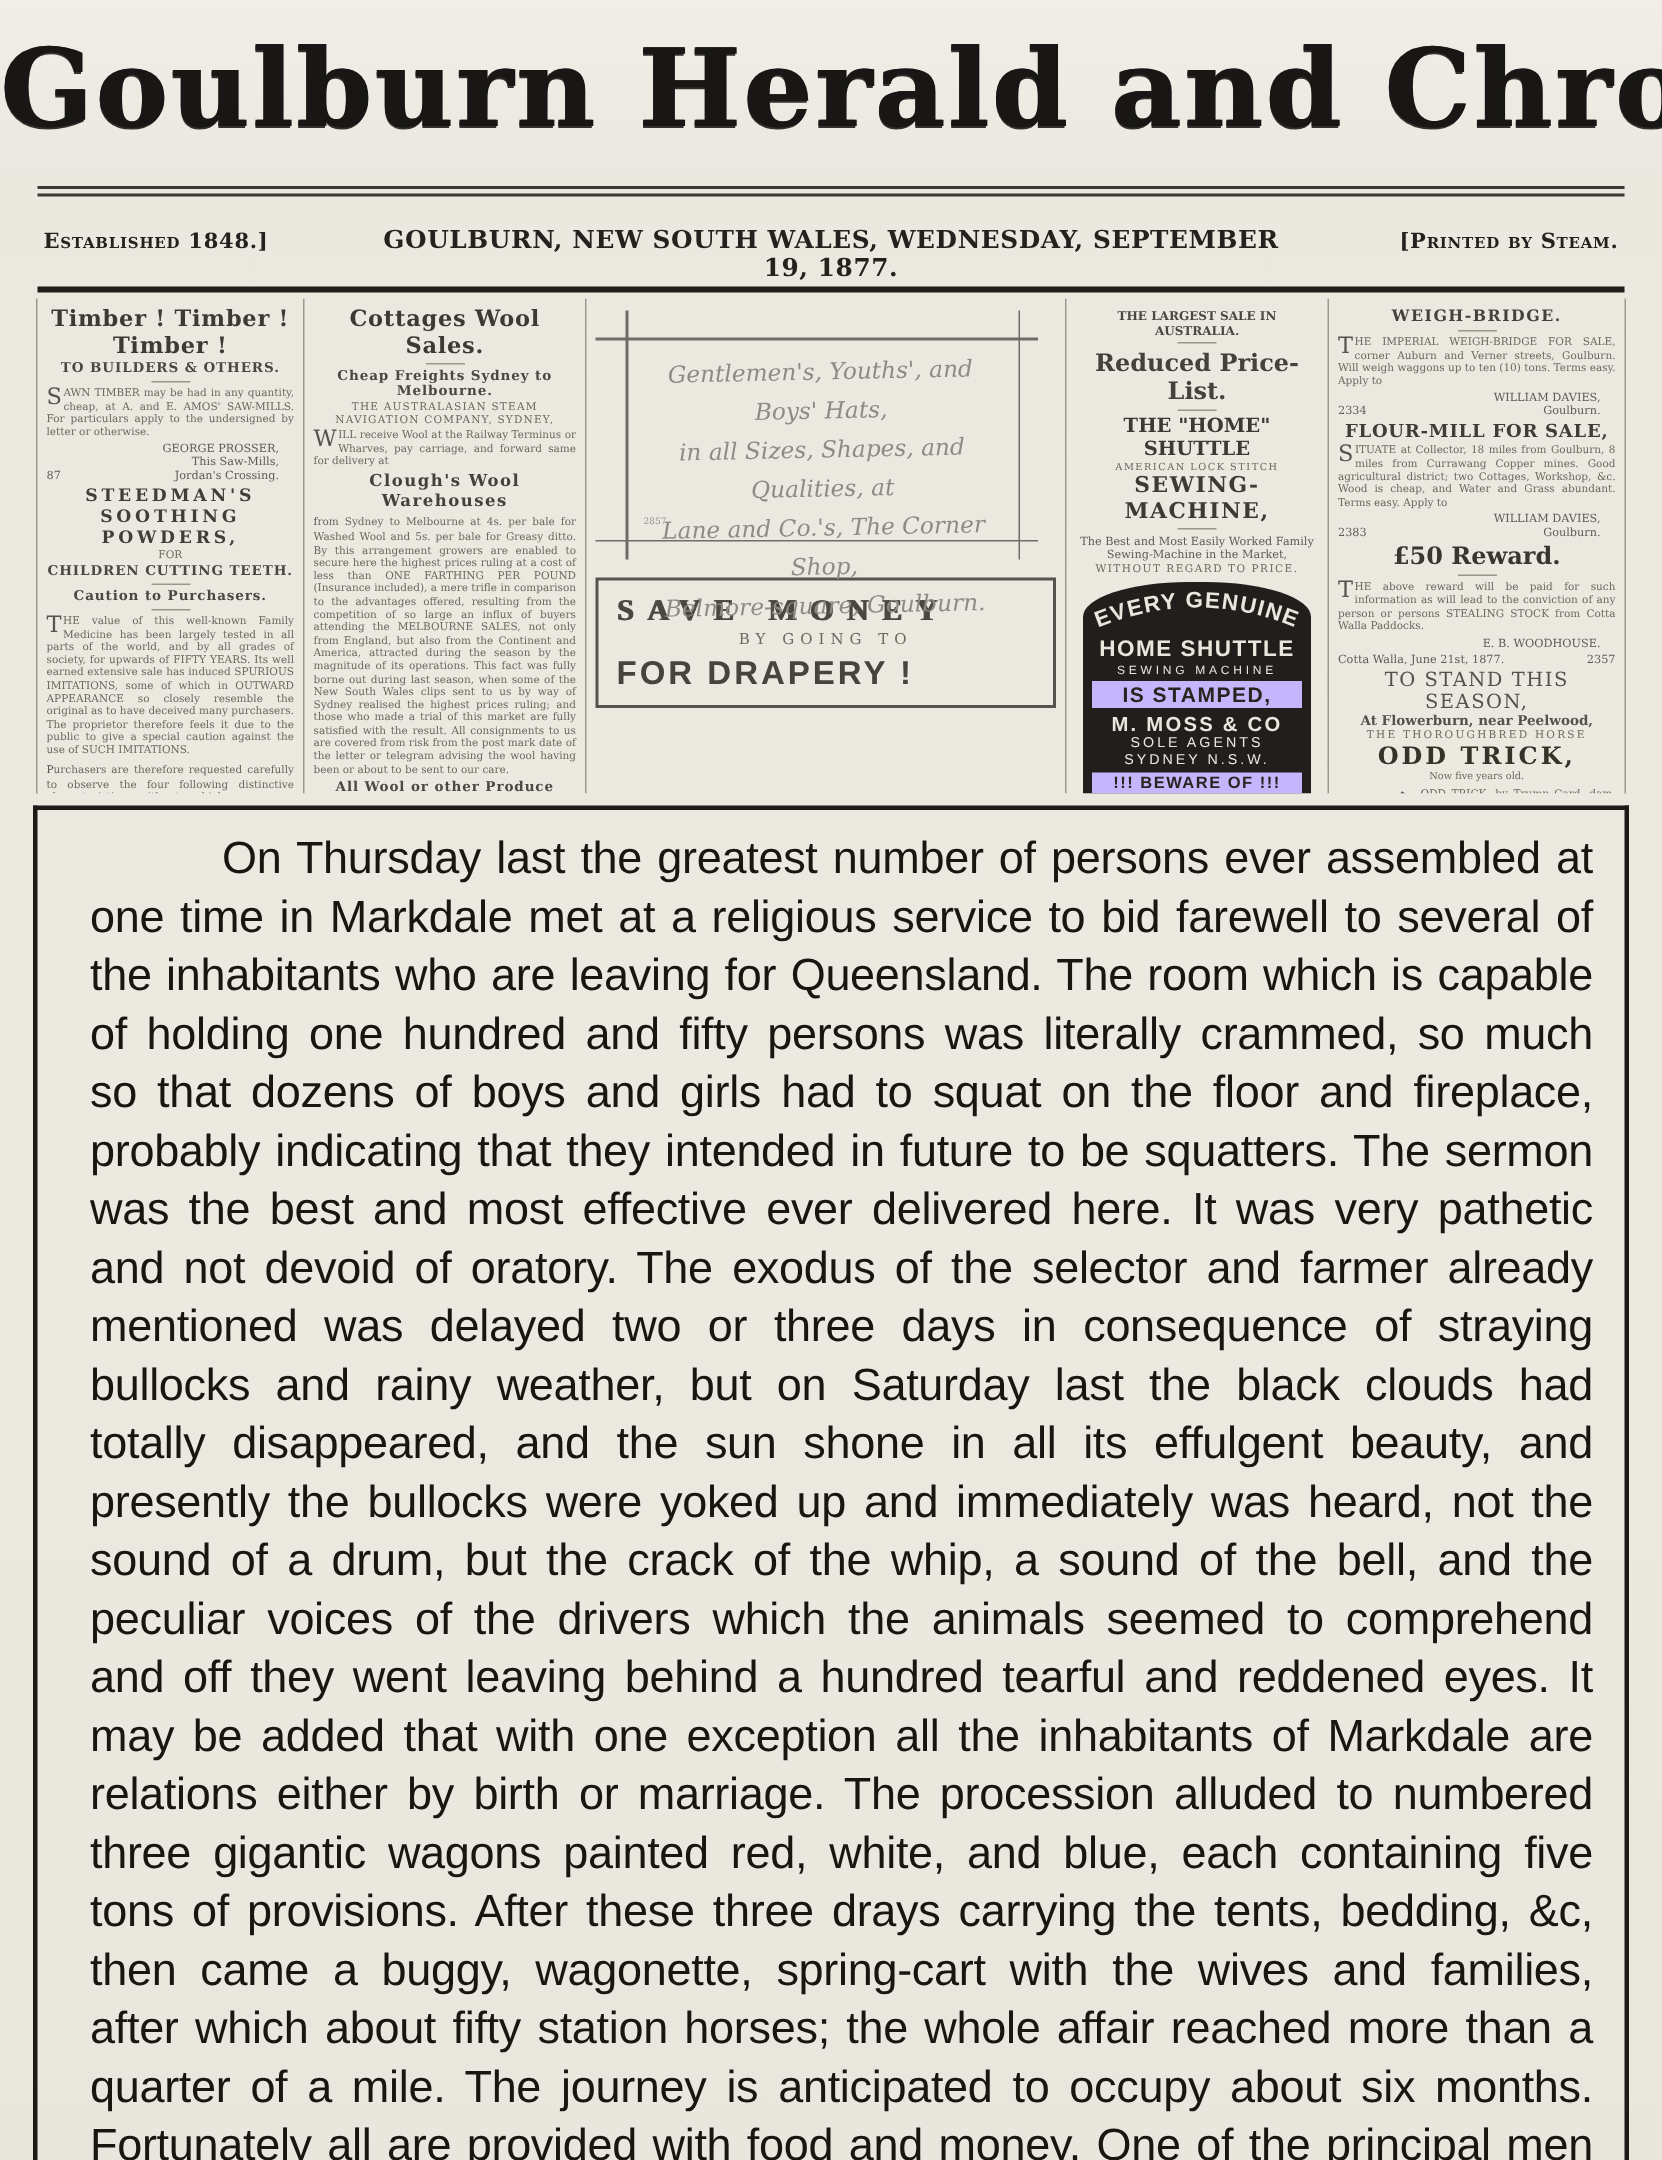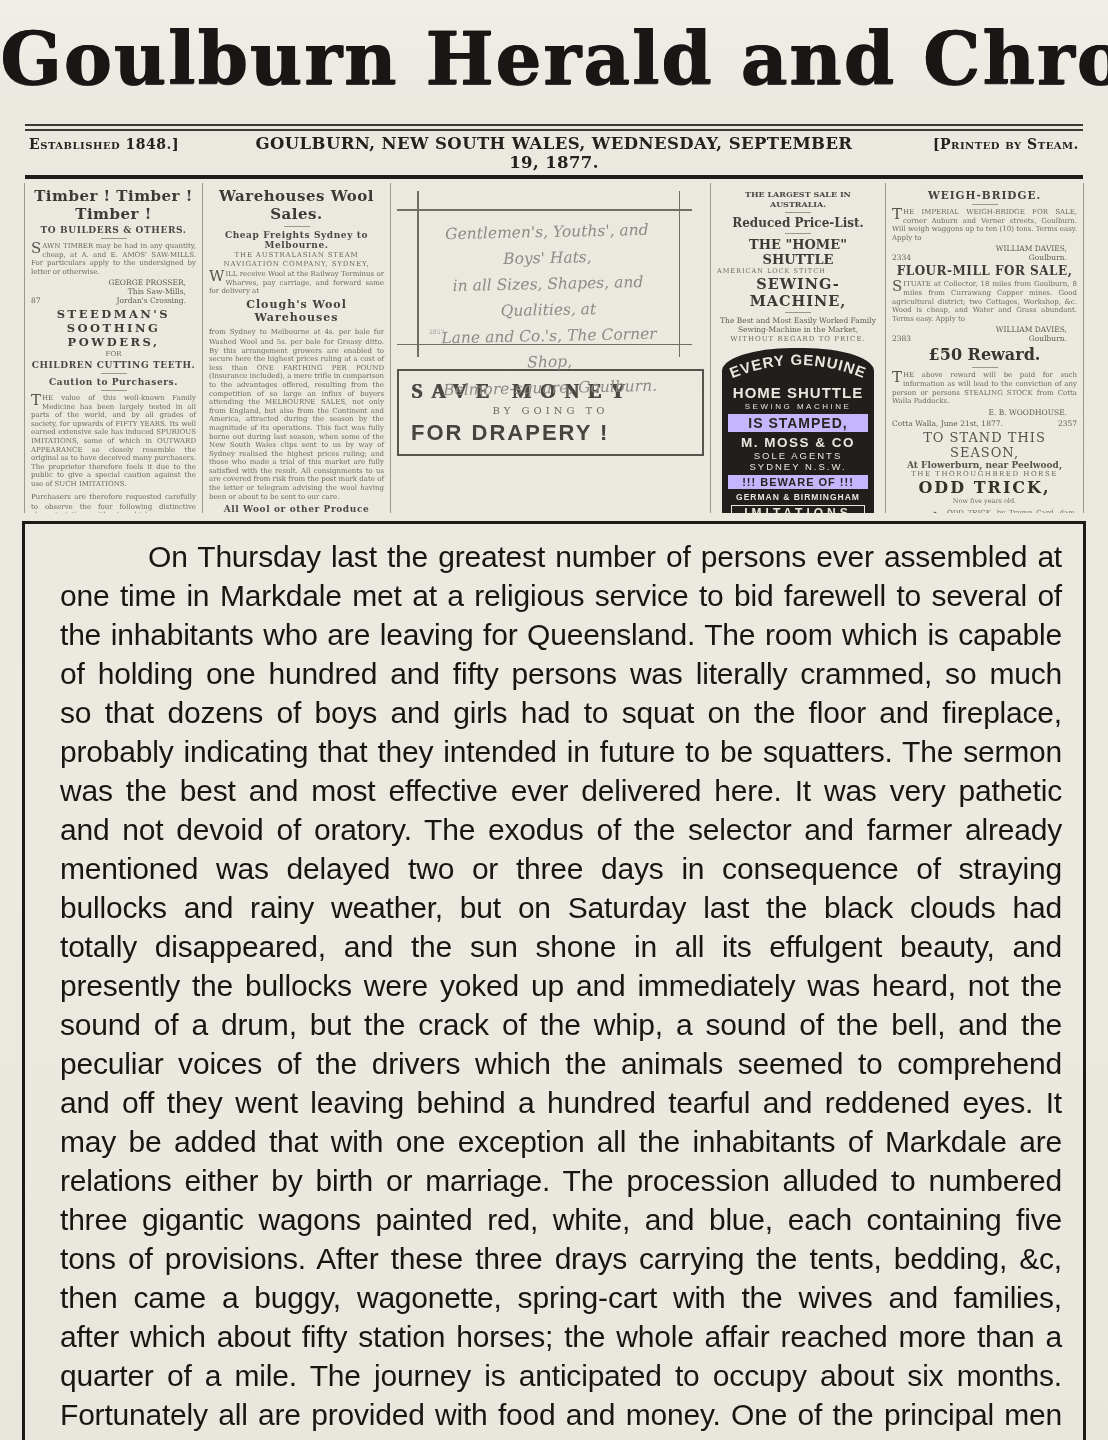--- a/index.html
+++ b/index.html
@@ -19,21 +19,21 @@
     font-size:72px; letter-spacing:2px; color:#181715;
     text-shadow:1px 0 0 #181715, 0 1px 0 #33312d;
     white-space:nowrap;
   }
   .rule-double { margin:2px 25px 0; height:7px;
     border-top:2px solid #3a3936; border-bottom:2px solid #3a3936; }
   .dateline { margin:0 25px; padding:3px 4px 2px; display:flex; align-items:baseline;
     font-weight:bold; color:#23221f; }
   .dateline .side { font-size:14px; width:220px; font-variant:small-caps; letter-spacing:.5px; }
   .dateline .right { text-align:right; }
-  .dateline .center { flex:1; text-align:center; font-size:16.5px; letter-spacing:.4px; }
+  .dateline .center { flex:1; text-align:center; font-size:16.5px; letter-spacing:.4px;margin-top:16px; }
   .rule-thick { margin:1px 25px 0; border-top:4px solid #1e1d1a; }
 
   
   .strip { margin:4px 24px 0; height:330px; display:flex; overflow:hidden;
     border-left:1px solid #9b998f; border-right:1px solid #9b998f; }
   .col { overflow:hidden; padding:4px 6px; border-right:1px solid #9b998f; }
   .col:last-child { border-right:none; }
   .c1 { width:178px; } .c2 { width:188px; } .c3 { width:320px; padding:0 4px; }
   .c4 { width:175px; } .c5 { flex:1; }
 
@@ -67,23 +67,23 @@
   .save { font-size:20px; font-weight:bold; letter-spacing:9px;
     color:#4a4841; font-family:Liberation Serif, serif; text-shadow:1px 0 0 #4a4841; }
   .bygoing { text-align:center; font-size:10px; letter-spacing:4px; color:#6b695f; margin-top:2px; }
   .riley { text-align:center; font-size:29px; font-weight:bold; letter-spacing:1px;
     color:#34332e; margin-top:3px; font-family:"Liberation Serif", serif; }
   .drapery { font-family:"Liberation Sans", sans-serif; font-weight:bold; font-size:22px;
     letter-spacing:2px; color:#45443e; margin-top:4px; }
 
   
   .c4 .l1 { font-size:8px; font-weight:bold; text-align:center; color:#4a4842; margin-top:2px; }
-  .c4 .l2 { font-size:12px; font-weight:bold; text-align:center; color:#44423c; }
+  .c4 .l2 { font-size:16px; font-weight:bold; text-align:center; color:#44423c; }
   .c4 .l3 { font-size:13px; font-weight:bold; text-align:center; color:#3b3a35; margin-top:2px; }
-  .c4 .l4 { font-size:6.5px; text-align:left; letter-spacing:1px; color:#6b695f; }
+  .c4 .l4 { font-size:6.5px; text-align:center; letter-spacing:1px; color:#6b695f; }
   .c4 .l5 { font-size:14.5px; font-weight:bold; text-align:center; color:#3b3a35; letter-spacing:1px; }
   .c4 .l6 { font-size:7.5px; text-align:center; color:#5d5b53; line-height:9px; margin-top:2px; }
   .c4 .l7 { font-size:7px; text-align:center; letter-spacing:1px; color:#6b695f; margin-top:1px; }
   .badge { width:152px; margin:5px auto 0; background:#201f1c; color:#e9e6dd; text-align:center;
     padding:2px 5px 5px; border-radius:46% 46% 0 0 / 13% 13% 0 0; }
   .badge .bl1 { font-size:15px; font-weight:bold; letter-spacing:1px; font-family:"Liberation Sans", sans-serif; }
   .badge .bl2 { font-size:8px; letter-spacing:2.5px; font-family:"Liberation Sans", sans-serif; margin-top:1px; }
   .band { background:#c4b5fd; color:#26251f; margin:3px 1px; padding:1px 0; }
   .band.stamped { font-size:14px; font-weight:bold; letter-spacing:1px; font-family:"Liberation Sans", sans-serif; }
   .badge .moss { font-size:13.5px; font-weight:bold; letter-spacing:1.5px; font-family:"Liberation Sans", sans-serif; margin-top:2px; }
@@ -146,21 +146,21 @@
       <div class="h-sm">CHILDREN CUTTING TEETH.</div>
       <div class="mini-rule"></div>
       <div class="h-sm">Caution to Purchasers.</div>
       <div class="mini-rule"></div>
       <p class="tiny">THE value of this well-known Family Medicine has been largely tested in all parts of the world, and by all grades of society, for upwards of FIFTY YEARS. Its well earned extensive sale has induced SPURIOUS IMITATIONS, some of which in OUTWARD APPEARANCE so closely resemble the original as to have deceived many purchasers. The proprietor therefore feels it due to the public to give a special caution against the use of SUCH IMITATIONS.</p>
       <p class="tiny noinit">Purchasers are therefore requested carefully to observe the four following distinctive characteristics without which none are genuine:—</p>
 
     </div>
 
     <div class="col c2">
-      <div class="h-lg">Warehouses Wool Sales.</div>
+      <div class="h-lg">Cottages Wool Sales.</div>
       <div class="mini-rule"></div>
       <div class="h-sm">Cheap Freights Sydney to Melbourne.</div>
       <div class="tiny-c" style="letter-spacing:.8px">THE AUSTRALASIAN STEAM NAVIGATION COMPANY, SYDNEY,</div>
       <p class="tiny">WILL receive Wool at the Railway Terminus or Wharves, pay carriage, and forward same for delivery at</p>
       <div class="h-md">Clough's Wool Warehouses</div>
       <p class="tiny noinit">from Sydney to Melbourne at 4s. per bale for Washed Wool and 5s. per bale for Greasy ditto. By this arrangement growers are enabled to secure here the highest prices ruling at a cost of less than ONE FARTHING PER POUND (Insurance included), a mere trifle in comparison to the advantages offered, resulting from the competition of so large an influx of buyers attending the MELBOURNE SALES, not only from England, but also from the Continent and America, attracted during the season by the magnitude of its operations. This fact was fully borne out during last season, when some of the New South Wales clips sent to us by way of Sydney realised the highest prices ruling; and those who made a trial of this market are fully satisfied with the result. All consignments to us are covered from risk from the post mark date of the letter or telegram advising the wool having been or about to be sent to our care.</p>
       <div class="h-sm" style="margin-top:3px">All Wool or other Produce Consigned A.S.N. Co., Sydney,</div>
 
     </div>
 

